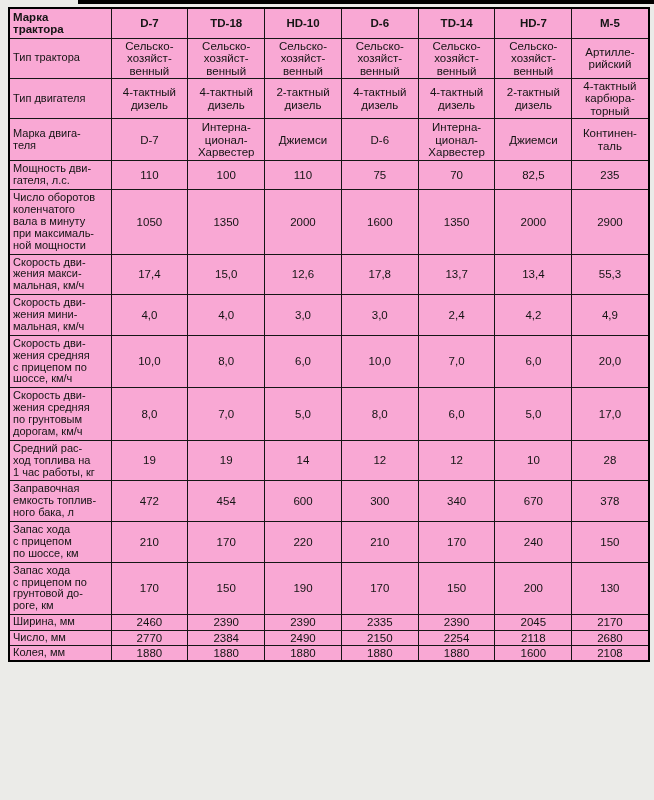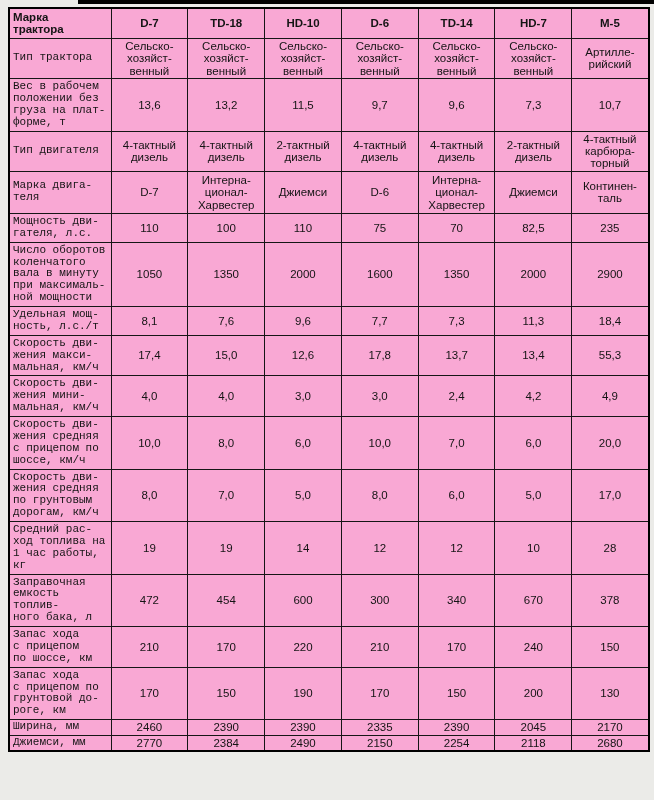--- a/index.html
+++ b/index.html
@@ -41,21 +41,20 @@
     font-weight:bold;
     font-size:11.5px;
     text-align:center;
     padding:2px 1px;
   }
   th.rowlabel{
     font-weight:normal;
     text-align:left;
     font-size:11px;
     padding:2px 2px 2px 3px;
-    font-family:Liberation Mono, monospace;
   }
   td.cell{
     text-align:center;
     font-size:11.5px;
     padding:2px 1px;
   }
   tr.compact th.rowlabel{padding-top:1px;padding-bottom:1px;}
   tr.compact td.cell{padding-top:1px;padding-bottom:1px;}
   col.labelcol{width:102px;}
   col.datacol{width:76.8px;}
@@ -106,33 +105,20 @@
 венный</td>
         <td class="cell">Сельско-
 хозяйст-
 венный</td>
         <td class="cell">Сельско-
 хозяйст-
 венный</td>
         <td class="cell">Артилле-
 рийский</td>
       </tr>
-      <tr>
-        <th class="rowlabel">Вес в рабочем
-положении без
-груза на плат-
-форме, т</th>
-        <td class="cell">13,6</td>
-        <td class="cell">13,2</td>
-        <td class="cell">11,5</td>
-        <td class="cell">9,7</td>
-        <td class="cell">9,6</td>
-        <td class="cell">7,3</td>
-        <td class="cell">10,7</td>
-      </tr>
       <tr class="compact">
         <th class="rowlabel">Тип двигателя</th>
         <td class="cell">4-тактный
 дизель</td>
         <td class="cell">4-тактный
 дизель</td>
         <td class="cell">2-тактный
 дизель</td>
         <td class="cell">4-тактный
 дизель</td>
@@ -179,31 +165,20 @@
 ной мощности</th>
         <td class="cell">1050</td>
         <td class="cell">1350</td>
         <td class="cell">2000</td>
         <td class="cell">1600</td>
         <td class="cell">1350</td>
         <td class="cell">2000</td>
         <td class="cell">2900</td>
       </tr>
       <tr>
-        <th class="rowlabel">Удельная мощ-
-ность, л.с./т</th>
-        <td class="cell">8,1</td>
-        <td class="cell">7,6</td>
-        <td class="cell">9,6</td>
-        <td class="cell">7,7</td>
-        <td class="cell">7,3</td>
-        <td class="cell">11,3</td>
-        <td class="cell">18,4</td>
-      </tr>
-      <tr>
         <th class="rowlabel">Скорость дви-
 жения макси-
 мальная, км/ч</th>
         <td class="cell">17,4</td>
         <td class="cell">15,0</td>
         <td class="cell">12,6</td>
         <td class="cell">17,8</td>
         <td class="cell">13,7</td>
         <td class="cell">13,4</td>
         <td class="cell">55,3</td>
@@ -299,23 +274,33 @@
         <th class="rowlabel">Ширина, мм</th>
         <td class="cell">2460</td>
         <td class="cell">2390</td>
         <td class="cell">2390</td>
         <td class="cell">2335</td>
         <td class="cell">2390</td>
         <td class="cell">2045</td>
         <td class="cell">2170</td>
       </tr>
       <tr class="compact">
-        <th class="rowlabel">Джиемси, мм</th>
+        <th class="rowlabel">Число, мм</th>
         <td class="cell">2770</td>
         <td class="cell">2384</td>
         <td class="cell">2490</td>
         <td class="cell">2150</td>
         <td class="cell">2254</td>
         <td class="cell">2118</td>
         <td class="cell">2680</td>
       </tr>
+      <tr class="compact">
+        <th class="rowlabel">Колея, мм</th>
+        <td class="cell">1880</td>
+        <td class="cell">1880</td>
+        <td class="cell">1880</td>
+        <td class="cell">1880</td>
+        <td class="cell">1880</td>
+        <td class="cell">1600</td>
+        <td class="cell">2108</td>
+      </tr>
     </tbody>
 </table>
 
 </body></html>

